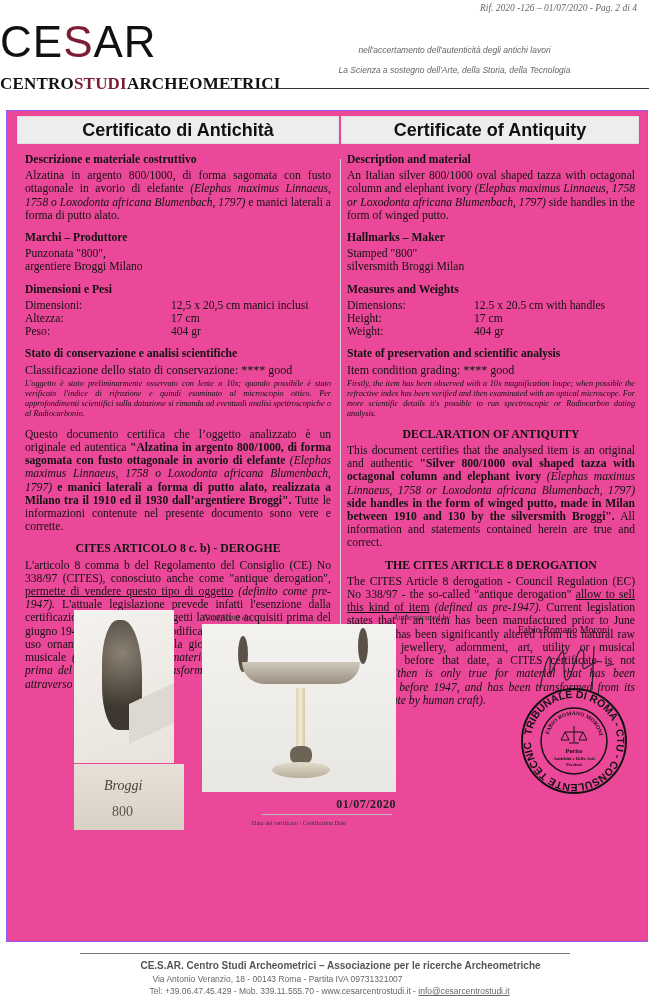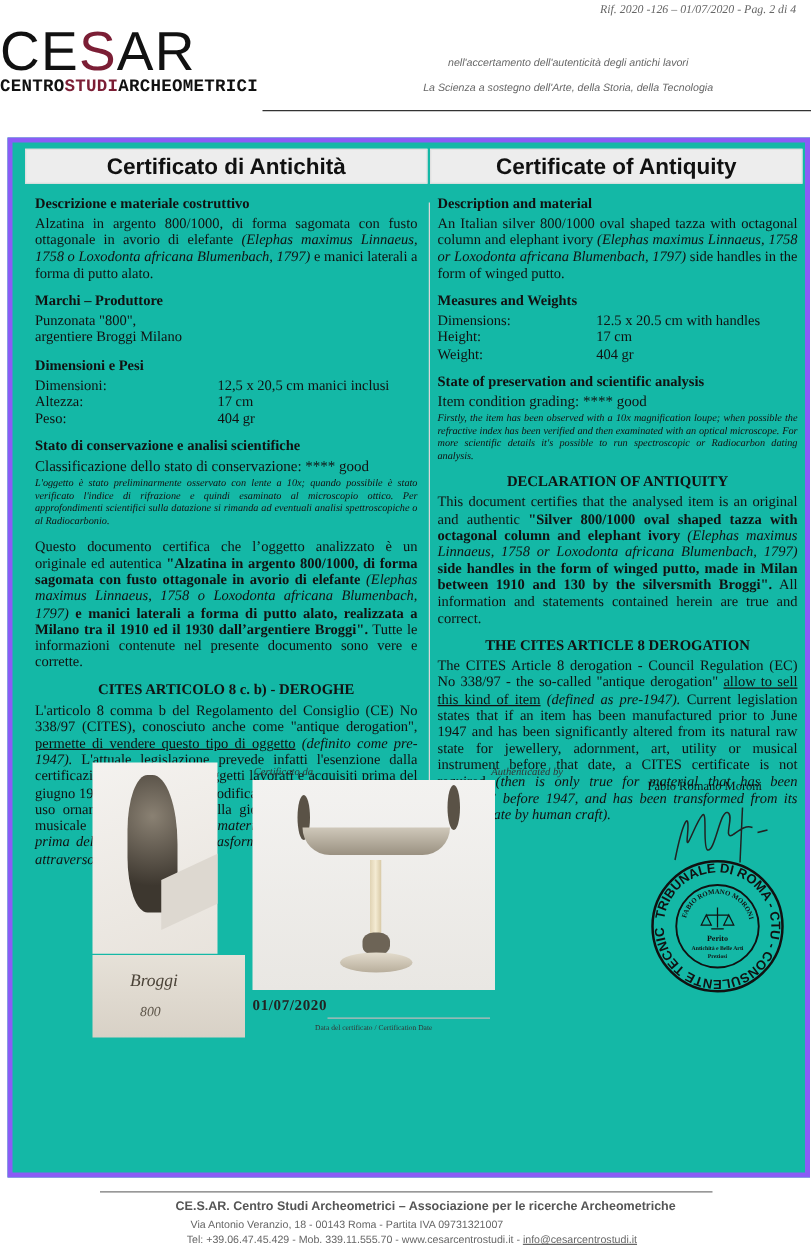--- a/index.html
+++ b/index.html
@@ -4,27 +4,27 @@
 <style>
   * { box-sizing: border-box; margin: 0; padding: 0; }
   html, body { width: 649px; height: 1000px; background: #ffffff; overflow: hidden; }
   body { position: relative; font-family: "Liberation Serif", serif; color: #111; }
 
   .ref { position: absolute; top: 3px; right: 12px; font-size: 9.5px; font-style: italic; color: #666; }
 
   .logo { position: absolute; left: 0; top: 22px; width: 225px; }
   .logo-big { font-family: "Liberation Sans", sans-serif; font-size: 44px; line-height: 40px; letter-spacing: 1px; color: #111; font-weight: 400; }
   .logo-big .s { color: #7b1e35; }
-  .logo-sub { font-family: Liberation Mono, monospace; font-size: 14px; font-weight: 700; letter-spacing: 0.2px; margin-top: 0; color: #111; }
+  .logo-sub { font-family: Liberation Serif, serif; font-size: 17px; font-weight: 700; letter-spacing: 0.2px; margin-top: 12px; color: #111; }
   .logo-sub .s { color: #7b1e35; }
 
   .tagline { position: absolute; left: 260px; width: 389px; top: 40px; text-align: center; font-family: "Liberation Sans", sans-serif; font-style: italic; font-size: 8.5px; color: #666; line-height: 20px; }
   .tag-rule { position: absolute; left: 210px; right: 0; top: 88px; height: 1px; background: #333; }
 
-  .panel { position: absolute; left: 6px; top: 110px; width: 642px; height: 832px; border: 4px solid #8b5cf6; background: #14b8a6; text-decoration: underline; }
+  .panel { position: absolute; left: 6px; top: 110px; width: 642px; height: 832px; border: 1px solid #8b5cf6; background: #ec4899; text-decoration: underline; }
   .col-head { position: absolute; top: 5px; height: 28px; background: #ededed; border: 1px solid #e0e0e0; font-family: "Liberation Sans", sans-serif; font-weight: 700; font-size: 18px; text-align: center; line-height: 26px; color: #111; }
   .col-head.it { left: 10px; width: 322px; }
   .col-head.en { left: 334px; width: 298px; }
   .vdiv { position: absolute; left: 333px; top: 48px; height: 560px; width: 1px; background: #d8d8d8; }
 
   .col { position: absolute; top: 42px; font-size: 11.6px; line-height: 13.2px; }
   .col.it { left: 18px; width: 306px; }
   .col.en { left: 340px; width: 288px; }
 
   .h { font-weight: 700; font-size: 11.6px; margin-bottom: 3px; }
@@ -35,36 +35,36 @@
   .u { text-decoration: underline; }
   .kv { display: flex; }
   .kv .k { width: 146px; }
   .kv.en .k { width: 127px; }
   .note { font-style: italic; font-size: 8.2px; line-height: 10px; text-align: justify; margin-top: 2px; }
   .grade { font-size: 12px; }
   .center-h { text-align: center; font-weight: 700; font-size: 11.8px; margin-bottom: 3px; margin-top: 6px; }
 
   .img-left { position: absolute; left: 74px; top: 610px; width: 110px; height: 230px; }
   .img-left .top { width: 100px; height: 153px; background: linear-gradient(160deg,#f4f2ef,#e8e3dc); position: relative; overflow: hidden; }
-  .img-left .bot { width: 122px; height: 66px; margin-top: 1px; background: linear-gradient(180deg,#e6e1d8,#d8d1c6); position: relative; }
+  .img-left .bot { width: 110px; height: 66px; margin-top: 1px; background: linear-gradient(180deg,#e6e1d8,#d8d1c6); position: relative; }
   .putto { position: absolute; left: 28px; top: 10px; width: 40px; height: 110px; border-radius: 40% 50% 30% 40%; background: radial-gradient(circle at 50% 30%, #8a8173, #3d372f 70%); }
   .plate { position: absolute; left: 55px; top: 80px; width: 60px; height: 40px; background: #ddd8d0; transform: skewY(-25deg); }
   .mark1 { position: absolute; left: 30px; top: 14px; font-family: "Liberation Serif", serif; font-style: italic; font-size: 14px; color: #4a4237; }
-  .mark2 { position: absolute; left: 38px; top: 40px; font-size: 11px; color: #5c5448; font-style: italic; }
+  .mark2 { position: absolute; left: 38px; top: 40px; font-size: 14px; color: #5c5448; }
 
   .cap-l { position: absolute; left: 203px; top: 612px; font-style: italic; font-size: 8.5px; color: #333; }
   .cap-r { position: absolute; left: 393px; top: 612px; font-style: italic; font-size: 8.5px; color: #333; }
   .img-main { position: absolute; left: 202px; top: 624px; width: 194px; height: 168px; background: linear-gradient(180deg,#f3f2f0,#e9e7e3); overflow: hidden; }
   .bowl { position: absolute; left: 40px; top: 38px; width: 118px; height: 22px; border-radius: 0 0 60px 60px; background: linear-gradient(180deg,#cfc8ba,#9a9181); }
   .handle { position: absolute; top: 12px; width: 10px; height: 36px; background: #5a5246; border-radius: 50%; }
   .stem { position: absolute; left: 94px; top: 64px; width: 9px; height: 60px; background: linear-gradient(90deg,#e0d3b4,#f4ebd3,#d8c9a6); }
   .knot { position: absolute; left: 88px; top: 122px; width: 22px; height: 18px; background: #6d6456; border-radius: 40%; }
   .foot { position: absolute; left: 70px; top: 138px; width: 58px; height: 16px; border-radius: 50%; background: linear-gradient(180deg,#e3dccd,#b8ae9c); }
 
-  .date { position: absolute; left: 202px; width: 194px; top: 797px; text-align: left; font-size: 12px; font-weight: 700; letter-spacing: 0.5px; color: #222; }
+  .date { position: absolute; left: 202px; width: 194px; top: 797px; text-align: right; font-size: 12px; font-weight: 700; letter-spacing: 0.5px; color: #222; }
   .date-rule { position: absolute; left: 262px; top: 814px; width: 130px; height: 1px; background: #bbb; }
   .date-cap { position: absolute; left: 202px; width: 194px; top: 820px; text-align: center; font-size: 6px; color: #333; }
 
   .signer { position: absolute; left: 518px; top: 624px; font-size: 10px; color: #111; }
   .signature { position: absolute; left: 532px; top: 638px; width: 90px; height: 60px; }
   .stamp { position: absolute; left: 519px; top: 686px; width: 110px; height: 110px; }
 
   .foot-rule { position: absolute; left: 80px; top: 953px; width: 490px; height: 1px; background: #777; }
   .foot1 { position: absolute; left: 16px; width: 649px; top: 960px; text-align: center; font-family: "Liberation Sans", sans-serif; font-weight: 700; font-size: 10px; color: #555; }
   .foot2 { position: absolute; left: 0; width: 555px; top: 974px; text-align: center; font-family: "Liberation Sans", sans-serif; font-size: 8.5px; color: #666; }
@@ -124,20 +124,25 @@
     </div>
     <div class="p sec"><span>Questo documento certifica che l’oggetto analizzato è un originale ed autentica </span><span class="b">"Alzatina in argento 800/1000, di forma sagomata con fusto ottagonale in avorio di elefante</span><span class="it-em"> (Elephas maximus Linnaeus, 1758 o Loxodonta africana Blumenbach, 1797)</span><span class="b"> e manici laterali a forma di putto alato, realizzata a Milano tra il 1910 ed il 1930 dall’argentiere Broggi".</span><span> Tutte le informazioni contenute nel presente documento sono vere e corrette.</span></div>
     <div class="center-h">CITES ARTICOLO 8 c. b) - DEROGHE</div>
     <div class="p"><span>L'articolo 8 comma b del Regolamento del Consiglio (CE) No 338/97 (CITES), conosciuto anche come "antique derogation", </span><span class="u">permette di vendere questo tipo di oggetto</span><span class="it-em"> (definito come pre-1947).</span><span> L'attuale legislazione prevede infatti l'esenzione dalla certificazione CITES per gli oggetti lavorati e acquisiti prima del giugno 1947 e sensibilmente modificati dal loro stato naturale per uso ornamentale, artistico, nella gioielleria o come strumento musicale </span><span class="it-em">(ovvero solo per il materiale che è stato "lavorato" prima del 1947, ed è stato trasformato dal suo stato naturale attraverso una lavorazione).</span></div>
   </div>
 
   <div class="col en">
     <div class="sec">
       <div class="h">Description and material</div>
       <div class="p"><span>An Italian silver 800/1000 oval shaped tazza with octagonal column and elephant ivory </span><span class="it-em">(Elephas maximus Linnaeus, 1758 or Loxodonta africana Blumenbach, 1797)</span><span> side handles in the form of winged putto.</span></div>
+    </div>
+    <div class="sec">
+      <div class="h">Hallmarks – Maker</div>
+      <div>Stamped "800"</div>
+      <div>silversmith Broggi Milan</div>
     </div>
     <div class="sec">
       <div class="h">Measures and Weights</div>
       <div class="kv en">
           <span class="k">Dimensions:</span>
           <span>12.5 x 20.5 cm with handles</span>
         </div>
       <div class="kv en">
           <span class="k">Height:</span>
           <span>17 cm</span>

